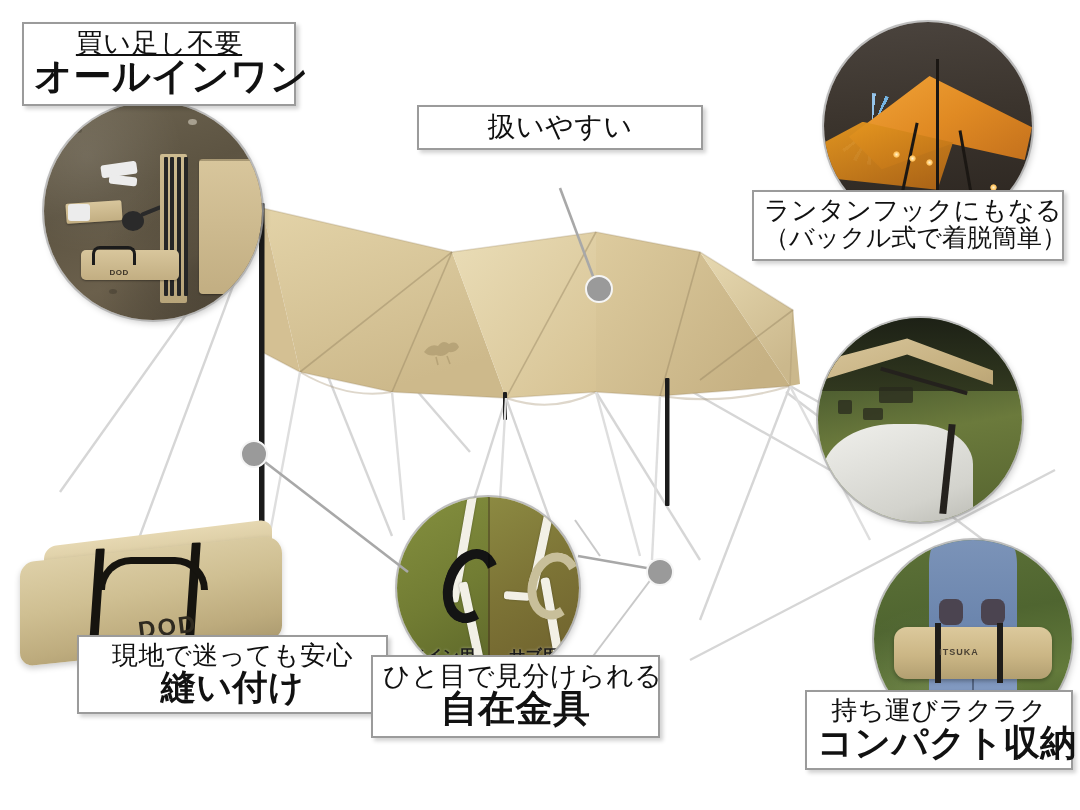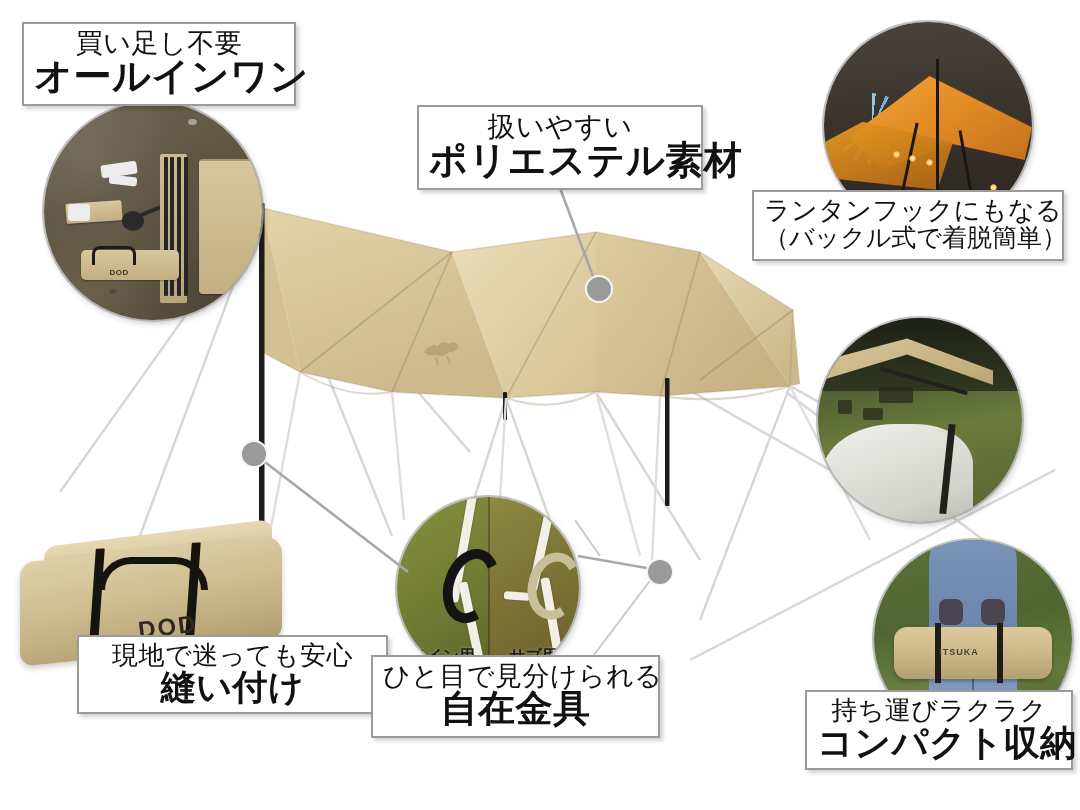--- a/index.html
+++ b/index.html
@@ -26,21 +26,21 @@
     line-height:1.04;
     padding:5px 10px 7px 10px;
     z-index:40;
   }
   .lbl-sm{ font-size:27px; font-weight:400; letter-spacing:.5px; white-space:nowrap;}
   .lbl-lg{ font-size:37px; font-weight:700; letter-spacing:.5px; white-space:nowrap;}
   .lbl-xs{ font-size:25px; font-weight:400; letter-spacing:0px; white-space:nowrap;}
 
   
   #box-allinone{ left:22px;  top:22px;  width:274px; }
-  #box-allinone .lbl-sm{font-size:27px;}
+  #box-allinone .lbl-sm{font-size:27px;text-decoration:underline;}
   #box-allinone .lbl-lg{font-size:38px;}
 
   #box-poly{ left:417px; top:105px; width:286px; }
   #box-poly .lbl-sm{font-size:28px;}
   #box-poly .lbl-lg{font-size:38px;}
 
   #box-belt{ left:752px; top:190px; width:312px; padding-bottom:9px;}
   #box-belt .lbl-sm{font-size:26px;}
   #box-belt .lbl-lg{font-size:36px;}
   #box-belt .lbl-xs{font-size:25px;}
@@ -436,21 +436,20 @@
     <div class="dodlogo">DOD</div>
   </div>
 
   <div class="label-box" id="box-allinone">
     <div class="lbl-sm">買い足し不要</div>
     <div class="lbl-lg">オールインワン</div>
   </div>
 
   <div class="label-box" id="box-poly">
     <div class="lbl-sm">扱いやすい</div>
-    <div class="lbl-lg">ポリエステル素材</div>
   </div>
 
   <div class="label-box" id="box-belt">
     <div class="lbl-sm">ランタンフックにもなる</div>
     <div class="lbl-xs">（バックル式で着脱簡単）</div>
   </div>
 
   <div class="label-box" id="box-tips">
     <div class="lbl-sm">現地で迷っても安心</div>
     <div class="lbl-lg">縫い付け</div>

